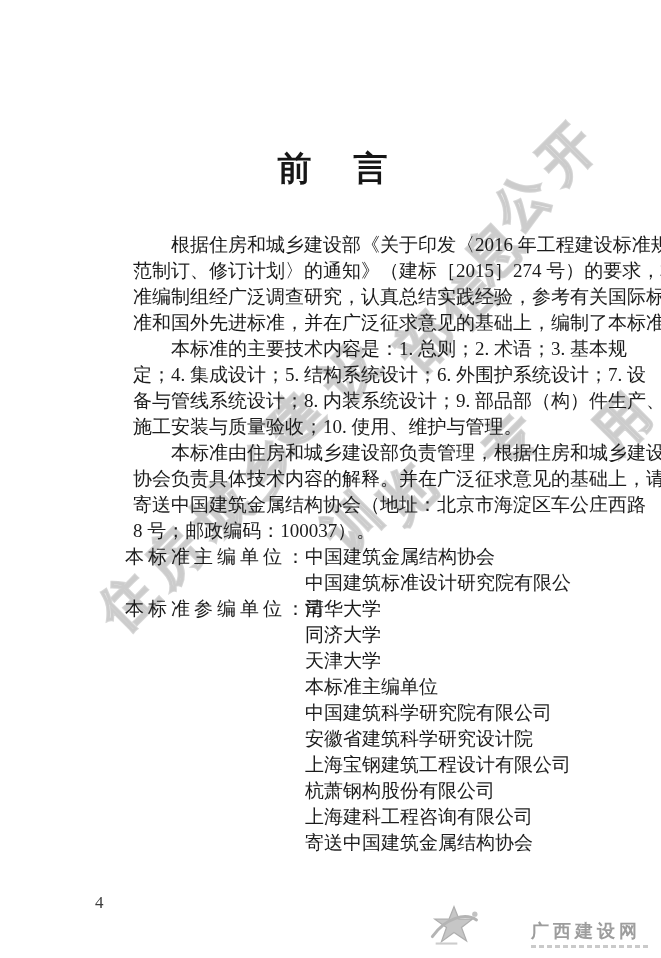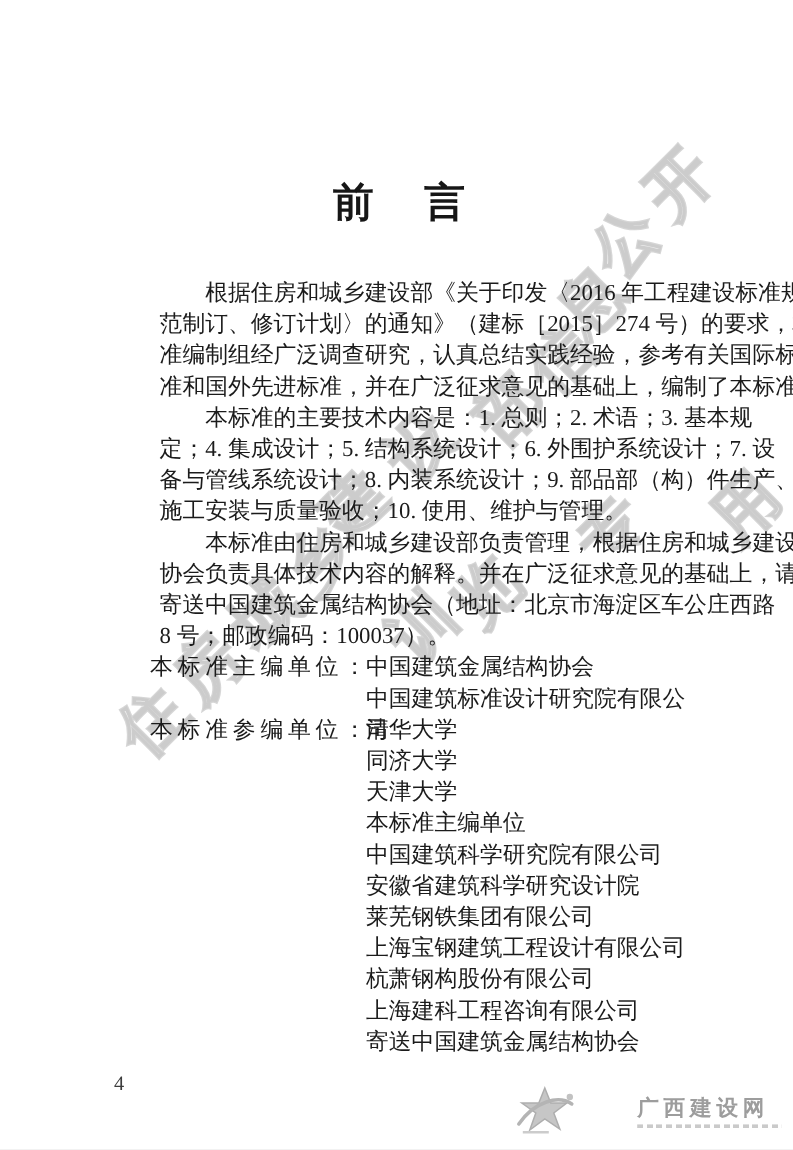--- a/index.html
+++ b/index.html
@@ -48,21 +48,21 @@
   }
   .credit-values{flex:1;}
   .credit-value{height:26px;line-height:26px;}
   
   .pageno{
     position:absolute;left:95px;top:893px;z-index:2;
     font-size:17px;color:#3c3c3c;
   }
   .logo{
     position:absolute;right:10px;top:900px;z-index:2;
-    display:flex;align-items:flex-start;gap:44px;
+    display:flex;align-items:flex-end;gap:44px;
   }
   .logo-star{display:block;margin-top:2px;}
   .logo-textwrap{margin-left:8px;}
   .logo-text{
     display:block;
     font-size:18px;font-weight:bold;letter-spacing:4px;
     color:#9d9d9d;line-height:22px;margin-top:12px;
     font-family:"Liberation Serif","DejaVu Serif",serif;
   }
   .logo-tagline{
@@ -124,21 +124,20 @@
       </div>
       <div class="credit-row">
         <span class="credit-label">本标准参编单位：</span>
         <div class="credit-values">
           <div class="credit-value">清华大学</div>
           <div class="credit-value">同济大学</div>
           <div class="credit-value">天津大学</div>
           <div class="credit-value">本标准主编单位</div>
           <div class="credit-value">中国建筑科学研究院有限公司</div>
           <div class="credit-value">安徽省建筑科学研究设计院</div>
-          <div class="credit-value">莱芜钢铁集团有限公司</div>
           <div class="credit-value">上海宝钢建筑工程设计有限公司</div>
           <div class="credit-value">杭萧钢构股份有限公司</div>
           <div class="credit-value">上海建科工程咨询有限公司</div>
           <div class="credit-value">寄送中国建筑金属结构协会</div>
         </div>
       </div>
     </div>
 
   <span class="pageno">4</span>
 

